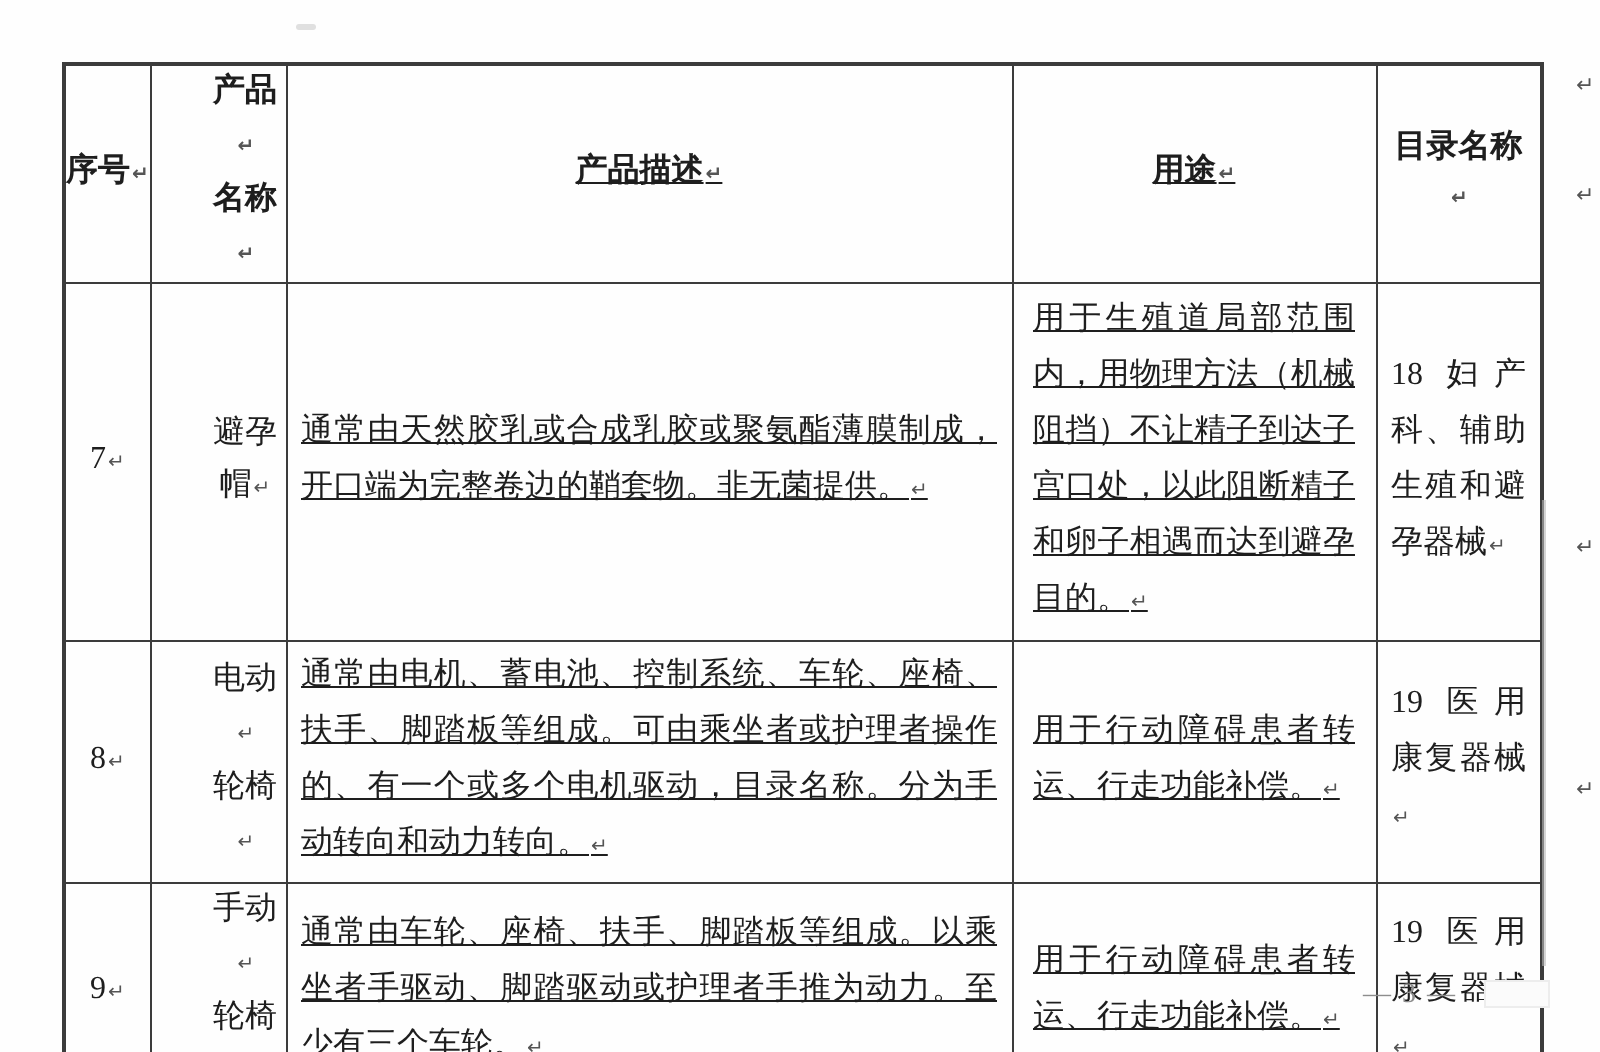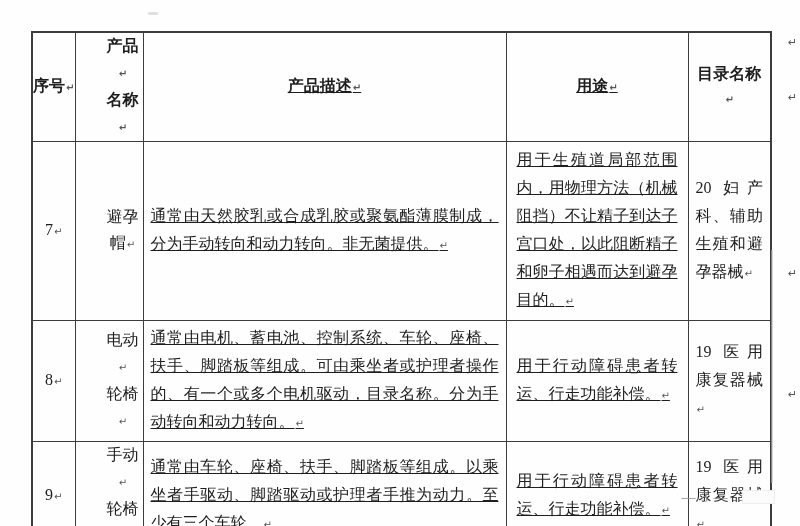--- a/index.html
+++ b/index.html
@@ -85,23 +85,23 @@
       <th class="c-cat" style="text-align:center"><span>目录名称</span><span class="pm">↵</span></th>
     </tr>
 
     <tr class="row-7">
       <td class="c-no"><span>7</span><span class="pm">↵</span></td>
       <td class="c-name">
             <div>
               <div class="line"><span>避孕帽</span><span class="pm">↵</span></div>
             </div>
           </td>
-      <td class="c-desc"><span>通常由天然胶乳或合成乳胶或聚氨酯薄膜制成，分为手动转向和动力转向。非无菌提供。</span><span class="pm">↵</span></td>
+      <td class="c-desc"><span>通常由天然胶乳或合成乳胶或聚氨酯薄膜制成，开口端为完整卷边的鞘套物。非无菌提供。</span><span class="pm">↵</span></td>
       <td class="c-use"><span>用于生殖道局部范围内，用物理方法（机械阻挡）不让精子到达子宫口处，以此阻断精子和卵子相遇而达到避孕目的。</span><span class="pm">↵</span></td>
-      <td class="c-cat"><span>20 妇产科、辅助生殖和避孕器械</span><span class="pm">↵</span></td>
+      <td class="c-cat"><span>18 妇产科、辅助生殖和避孕器械</span><span class="pm">↵</span></td>
     </tr>
 
     <tr class="row-8">
       <td class="c-no"><span>8</span><span class="pm">↵</span></td>
       <td class="c-name">
             <div>
               <div class="line"><span>电动</span><span class="pm">↵</span></div>
               <div class="line"><span>轮椅</span><span class="pm">↵</span></div>
             </div>
           </td>

